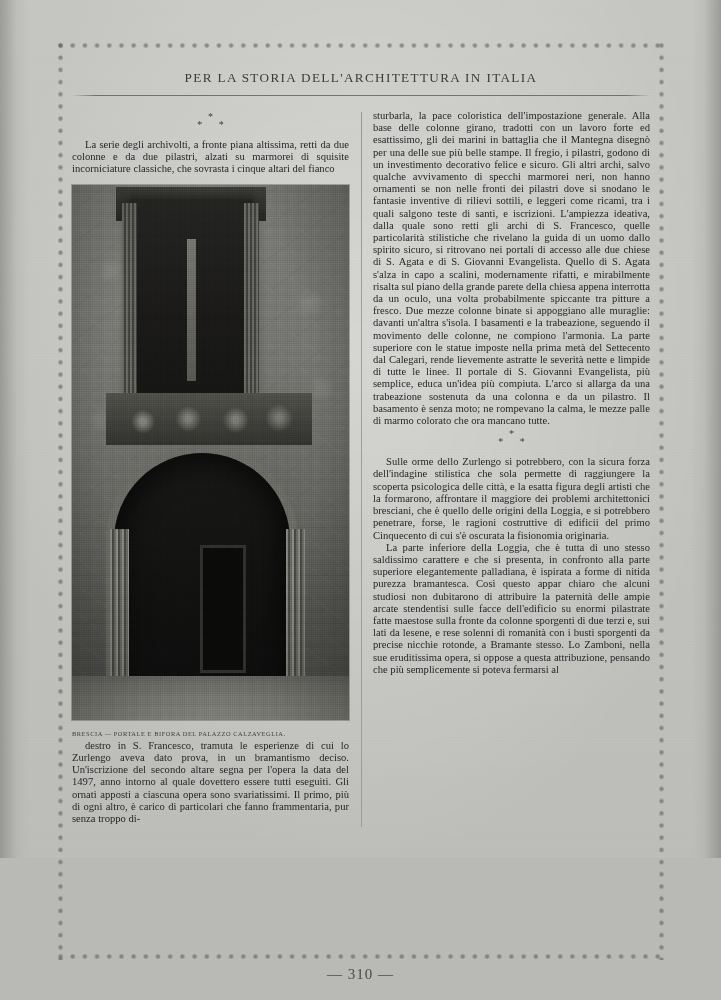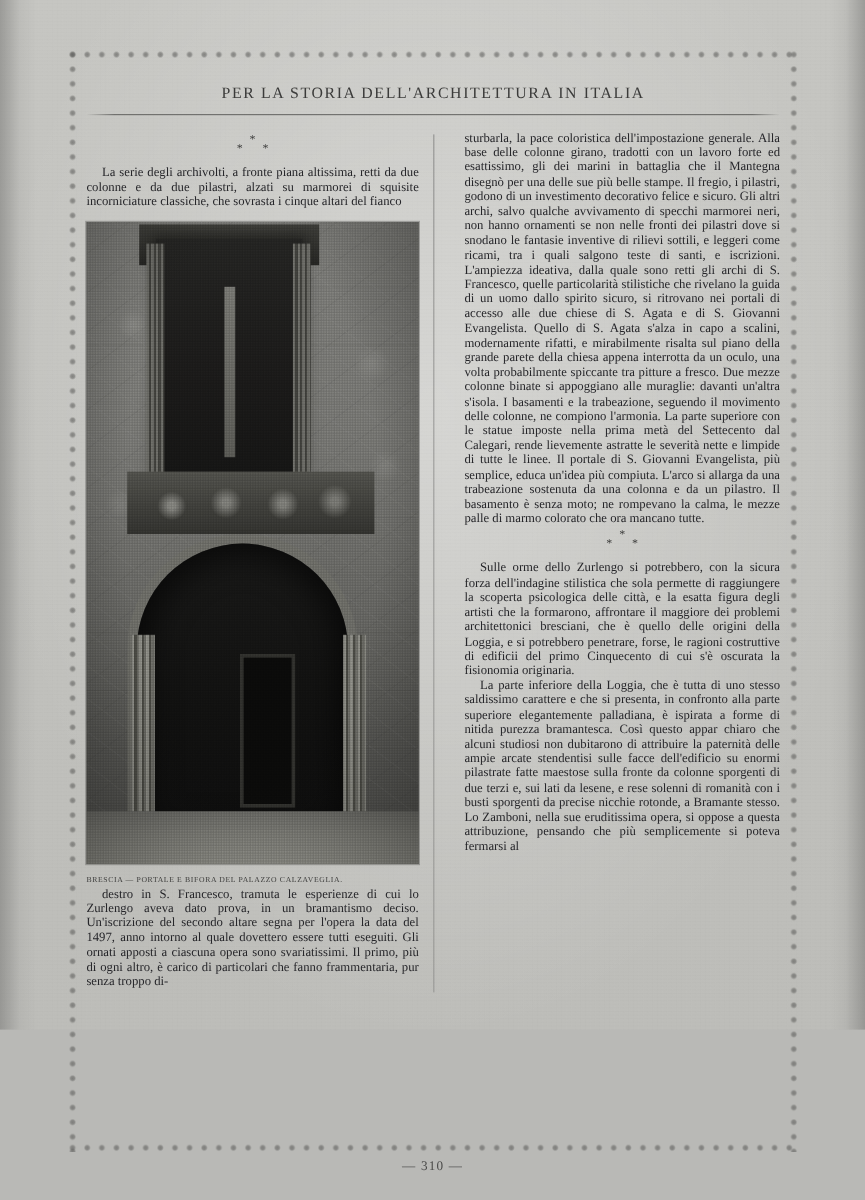--- a/index.html
+++ b/index.html
@@ -104,21 +104,21 @@
   .col {
     width: 277px;
     font-size: 10.6px;
     line-height: 12.2px;
     color: #26262a;
     text-align: justify;
     text-justify: inter-word;
     hyphens: none;
   }
   .col-left { padding-right: 12px; }
-  .col-right { padding-left: 12px; margin-left: 14px; }
+  .col-right { padding-left: 12px; }
   .col-divider {
     position: absolute;
     left: 289px;
     top: 2px;
     width: 1px;
     height: 100%;
     background: linear-gradient(180deg, rgba(70,70,70,.42), rgba(70,70,70,.30));
   }
   .col p {
     margin: 0;
@@ -285,21 +285,21 @@
   }
 
   .after-figure { margin-top: 11px; }
 
   
   .folio {
     position: absolute;
     left: 0; right: 0;
     top: 966px;
     text-align: center;
-    font-size: 11px;
+    font-size: 15px;
     letter-spacing: 1px;
     color: #4a4a49;
   }
 </style>
 </head>
 <body>
 
 <div class="scan">
 
   <div class="grain"></div>

